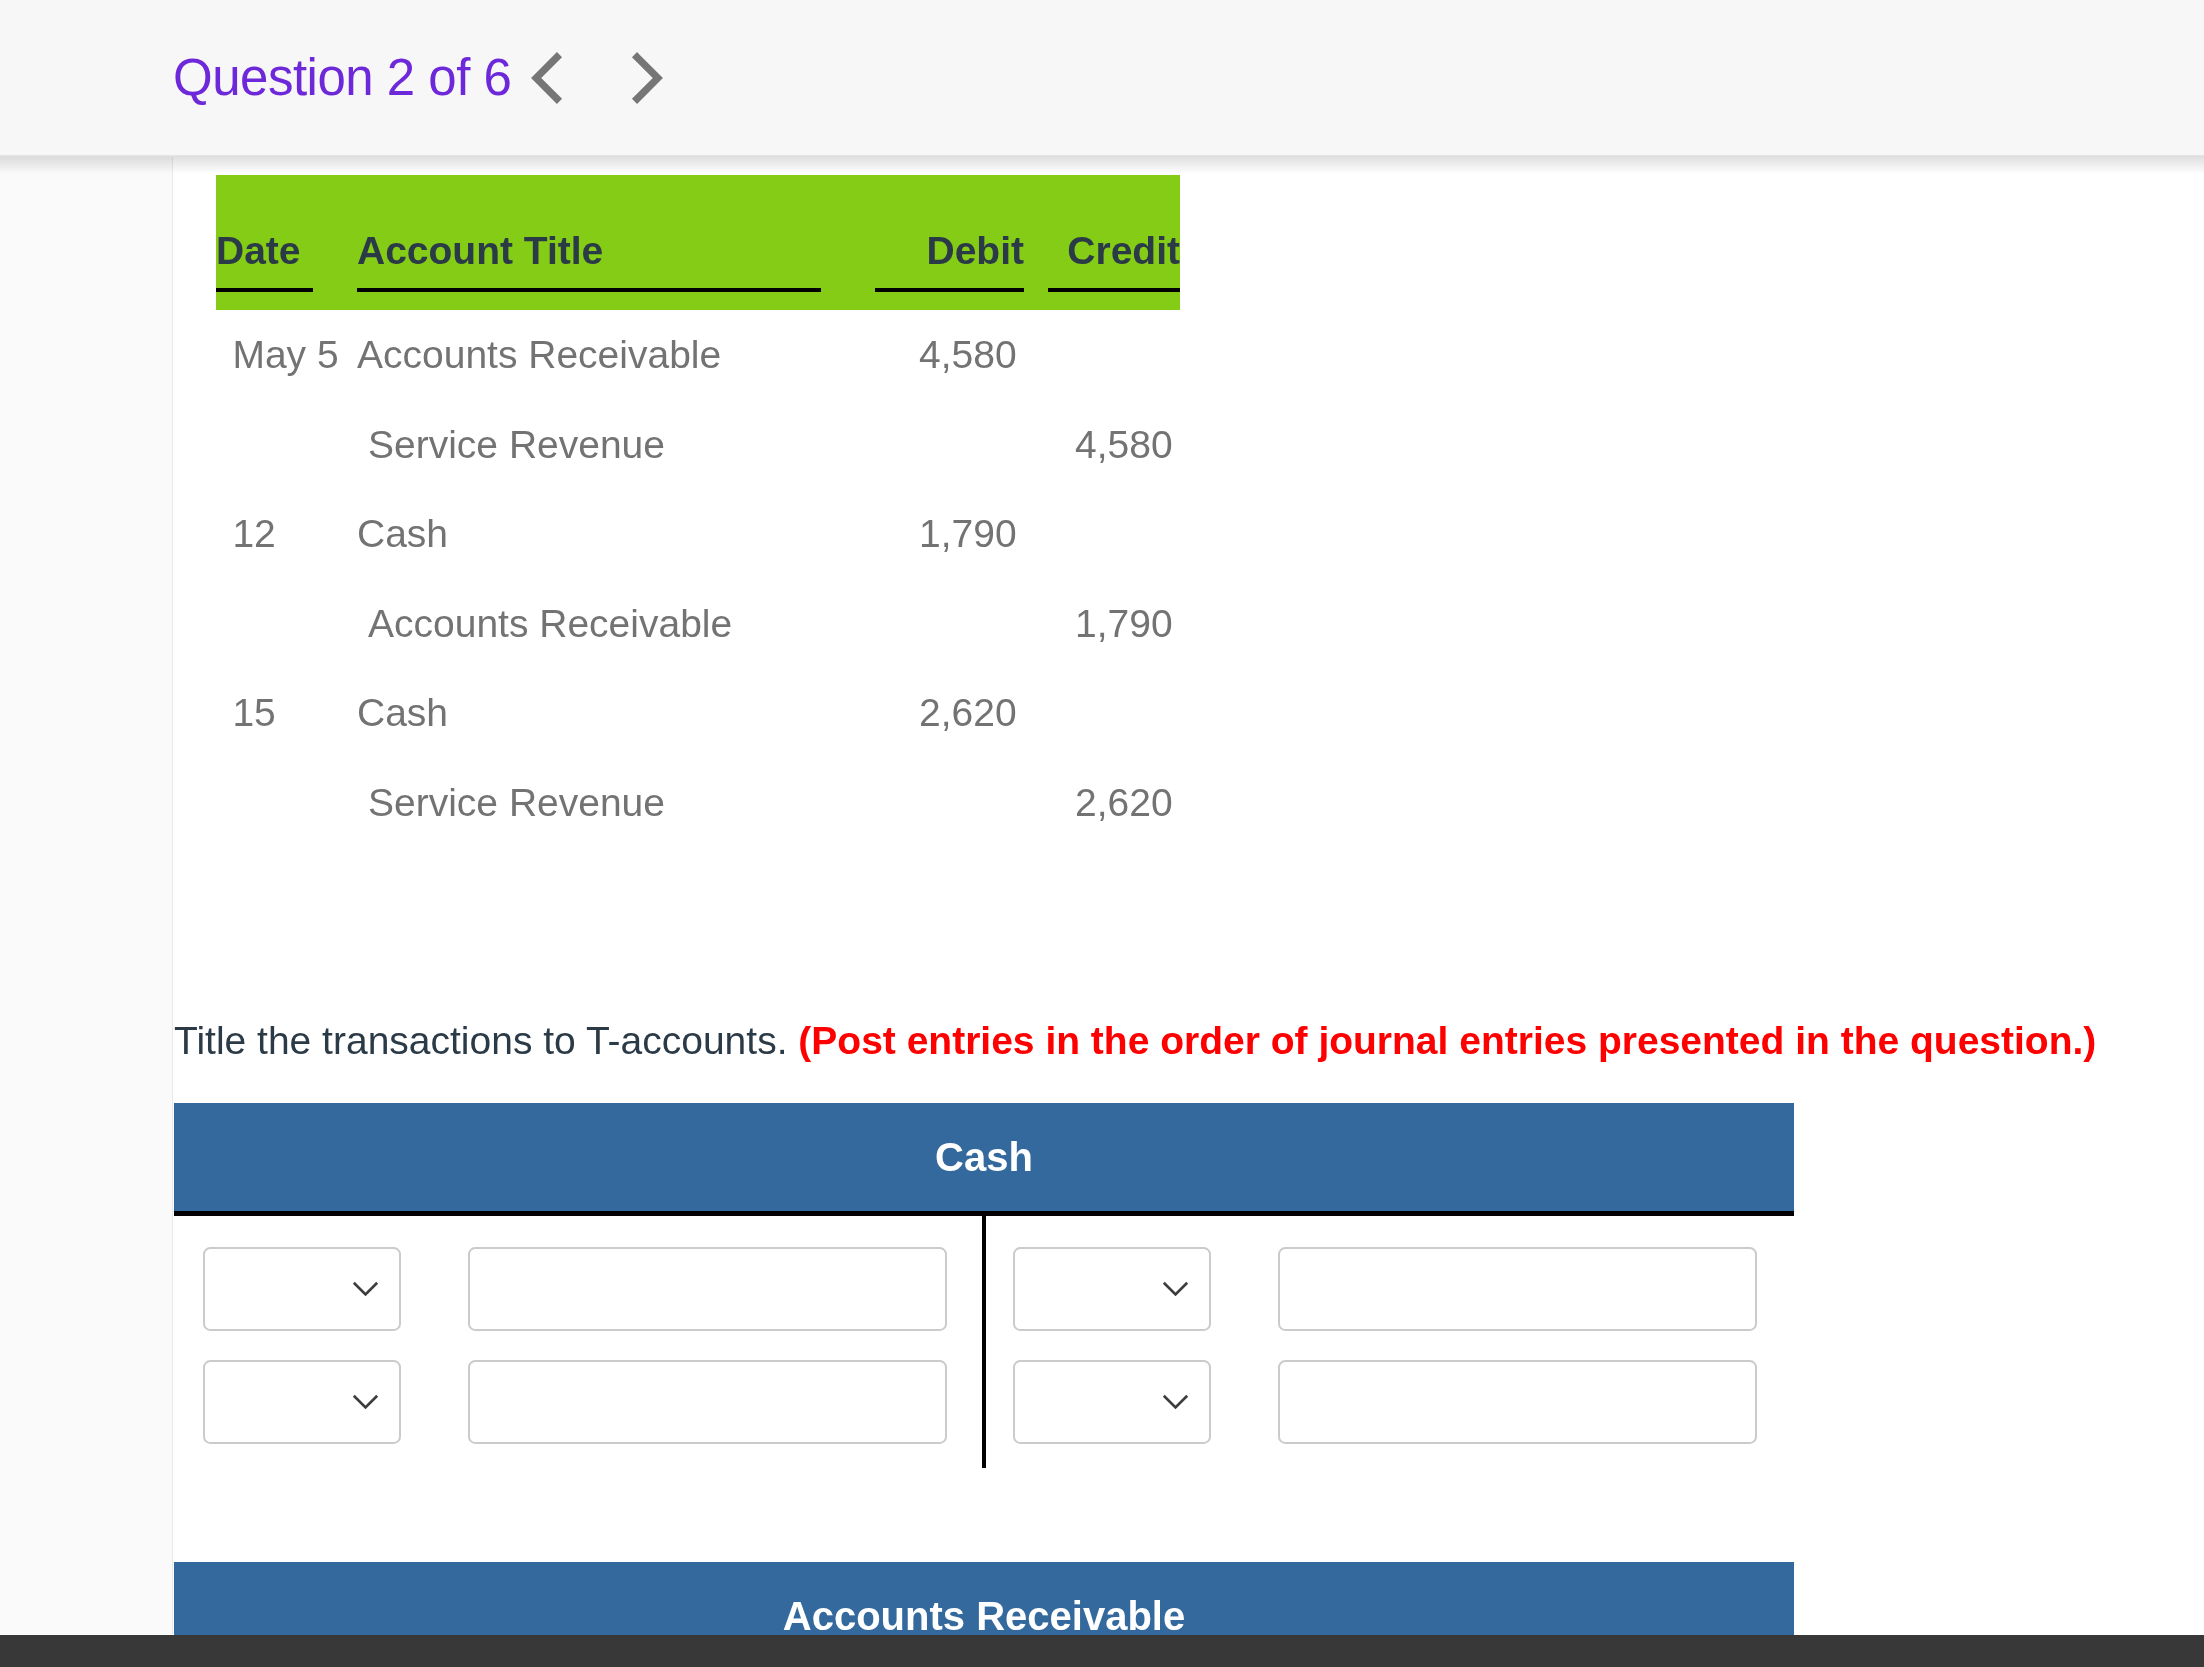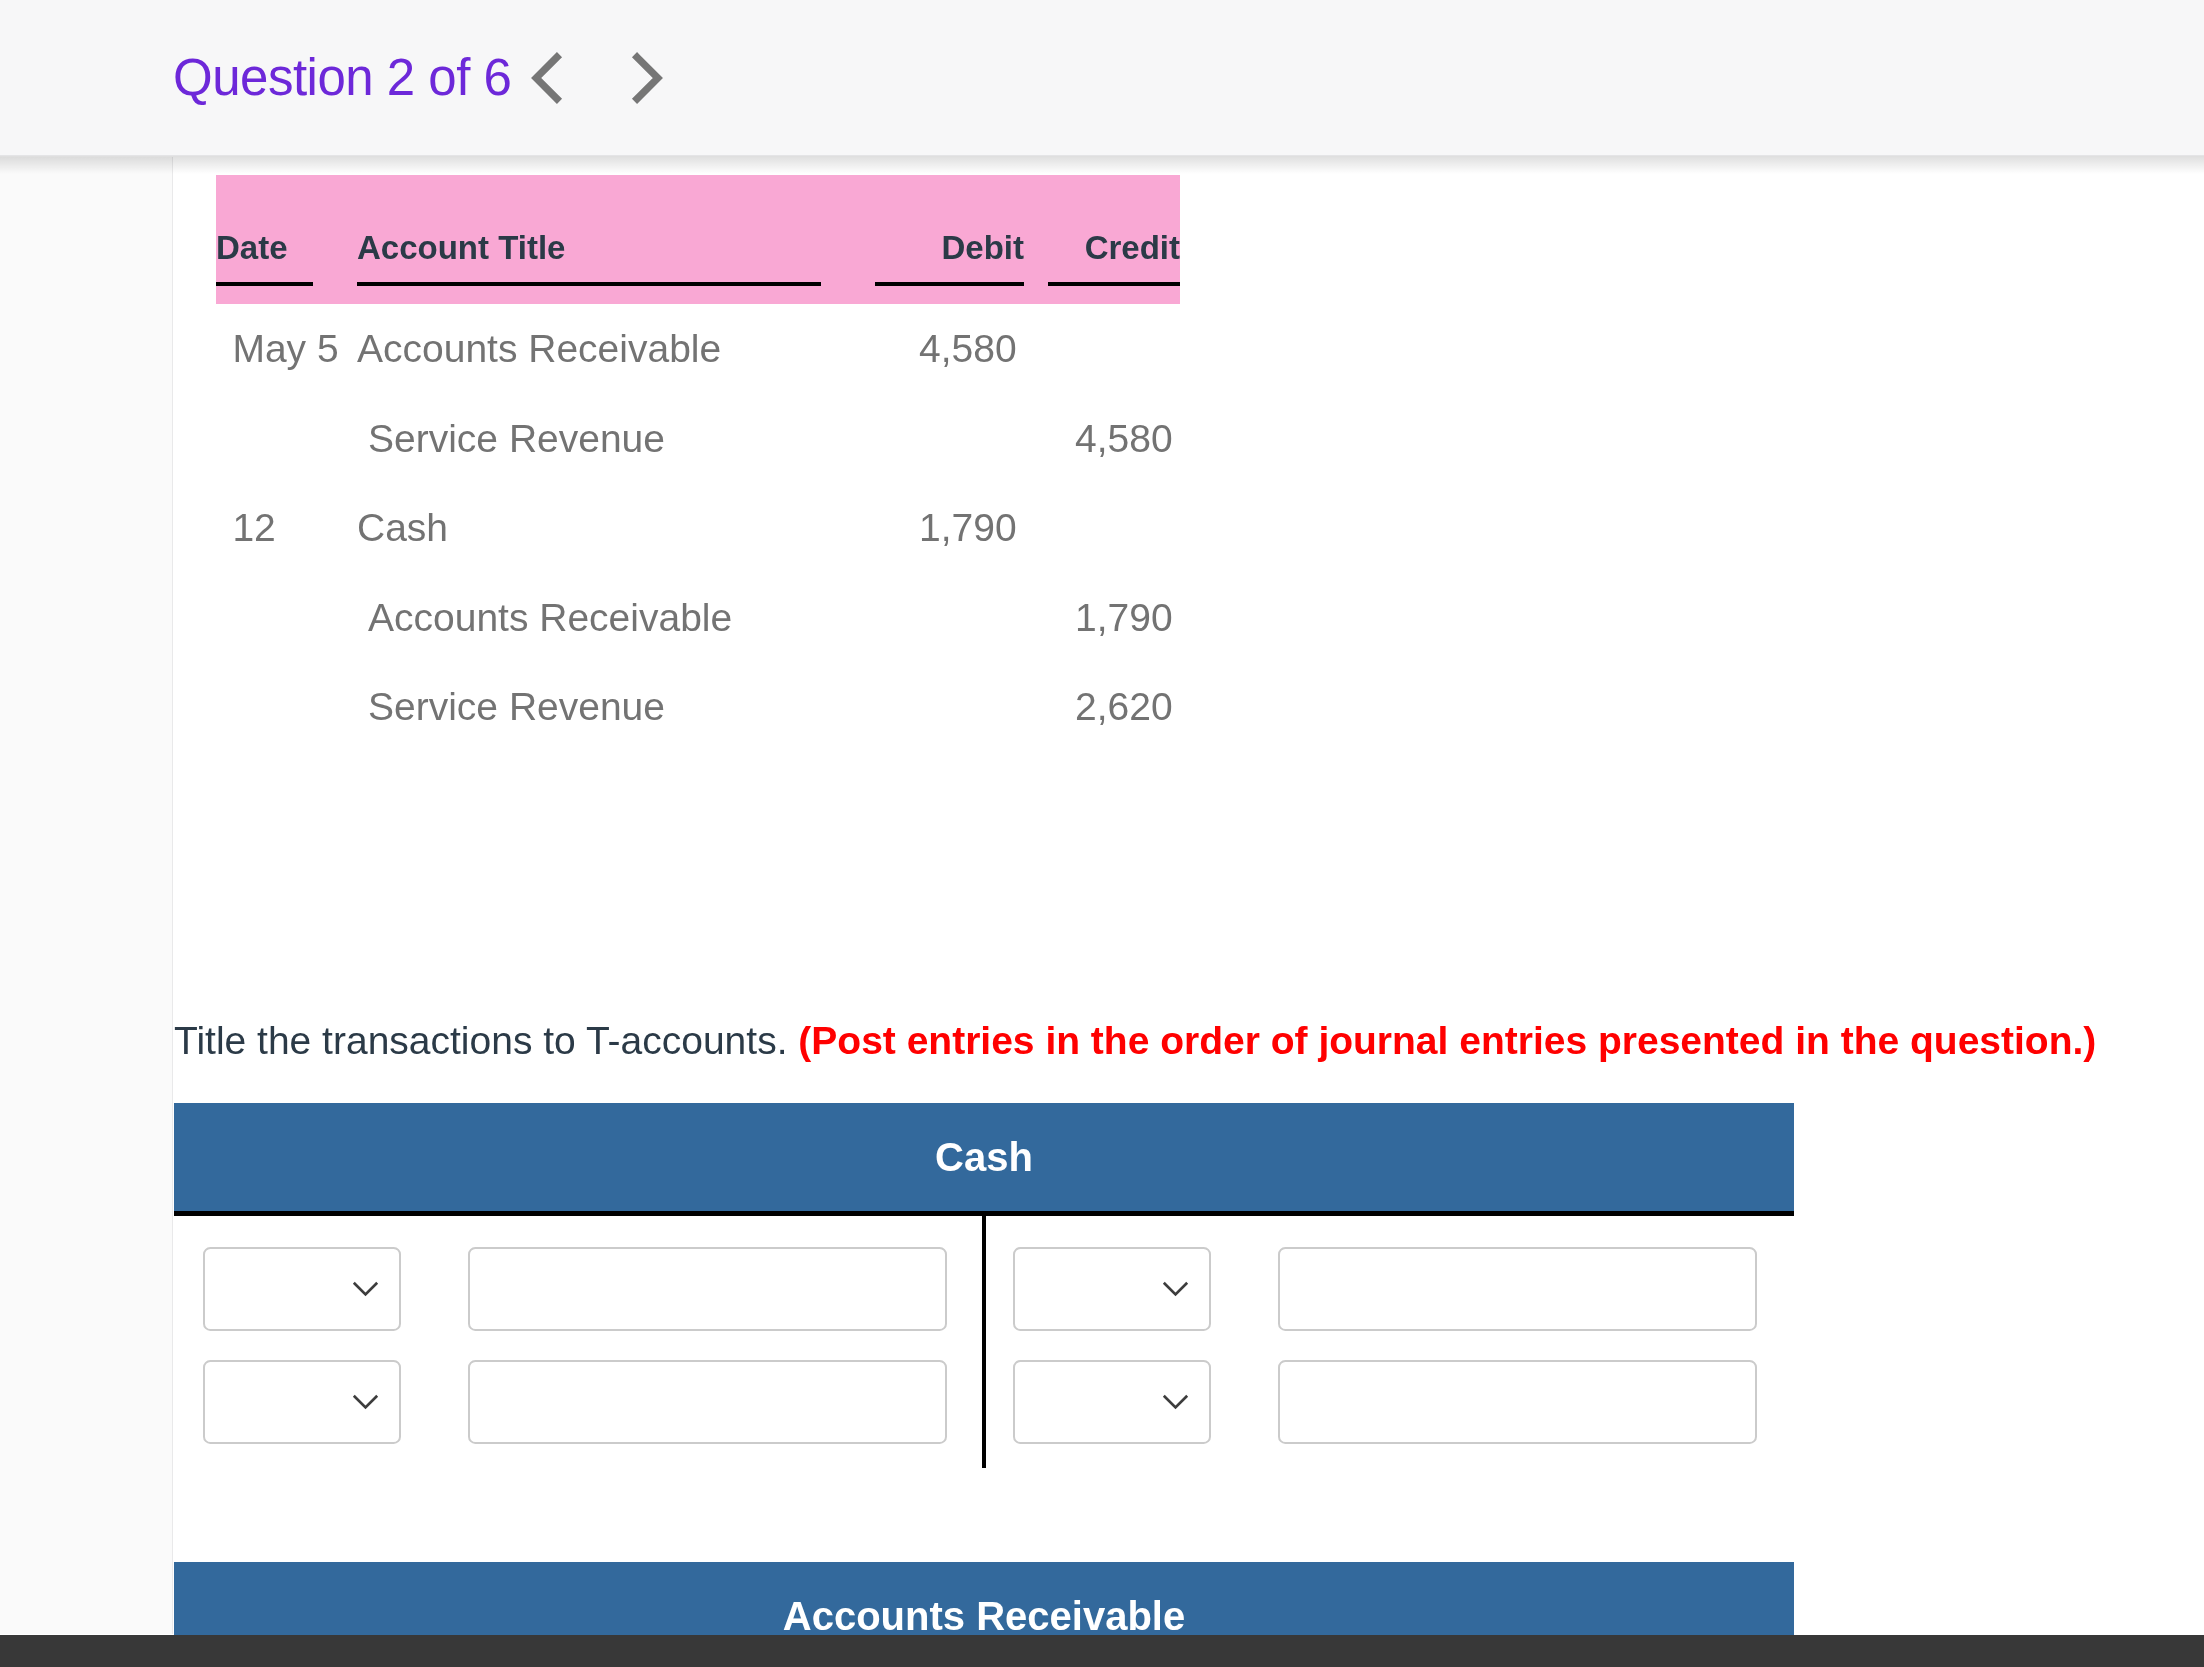--- a/index.html
+++ b/index.html
@@ -90,22 +90,22 @@
     top: 18px;
     border-collapse: collapse;
     table-layout: fixed;
   }
   .journal col.c-date  { width: 141px; }
   .journal col.c-acct  { width: 511px; }
   .journal col.c-debit { width: 156px; }
   .journal col.c-cred  { width: 156px; }
 
   .journal thead th {
-    background: #f9a8d4;
-    font-size: 33px;
+    background: #84cc16;
+    font-size: 39px;
     font-weight: 700;
     color: #2b3a47;
     padding: 22px 0 18px 0;
     vertical-align: bottom;
     text-align: left;
   }
   .journal thead th .hd {
     display: block;
     border-bottom: 4.5px solid #000000;
     padding-bottom: 14.5px;
@@ -301,20 +301,26 @@
             <td class="td-debit">1,790</td>
             <td class="td-cred"></td>
           </tr>
           <tr>
             <td class="td-date"></td>
             <td class="td-acct indent">Accounts Receivable</td>
             <td class="td-debit"></td>
             <td class="td-cred">1,790</td>
           </tr>
           <tr>
+            <td class="td-date">15</td>
+            <td class="td-acct">Cash</td>
+            <td class="td-debit">2,620</td>
+            <td class="td-cred"></td>
+          </tr>
+          <tr>
             <td class="td-date"></td>
             <td class="td-acct indent">Service Revenue</td>
             <td class="td-debit"></td>
             <td class="td-cred">2,620</td>
           </tr>
         </tbody>
     </table>
 
     <div class="instruction">
       <span>Title the transactions to T-accounts. </span><span class="red">(Post entries in the order of journal entries presented in the question.)</span>

